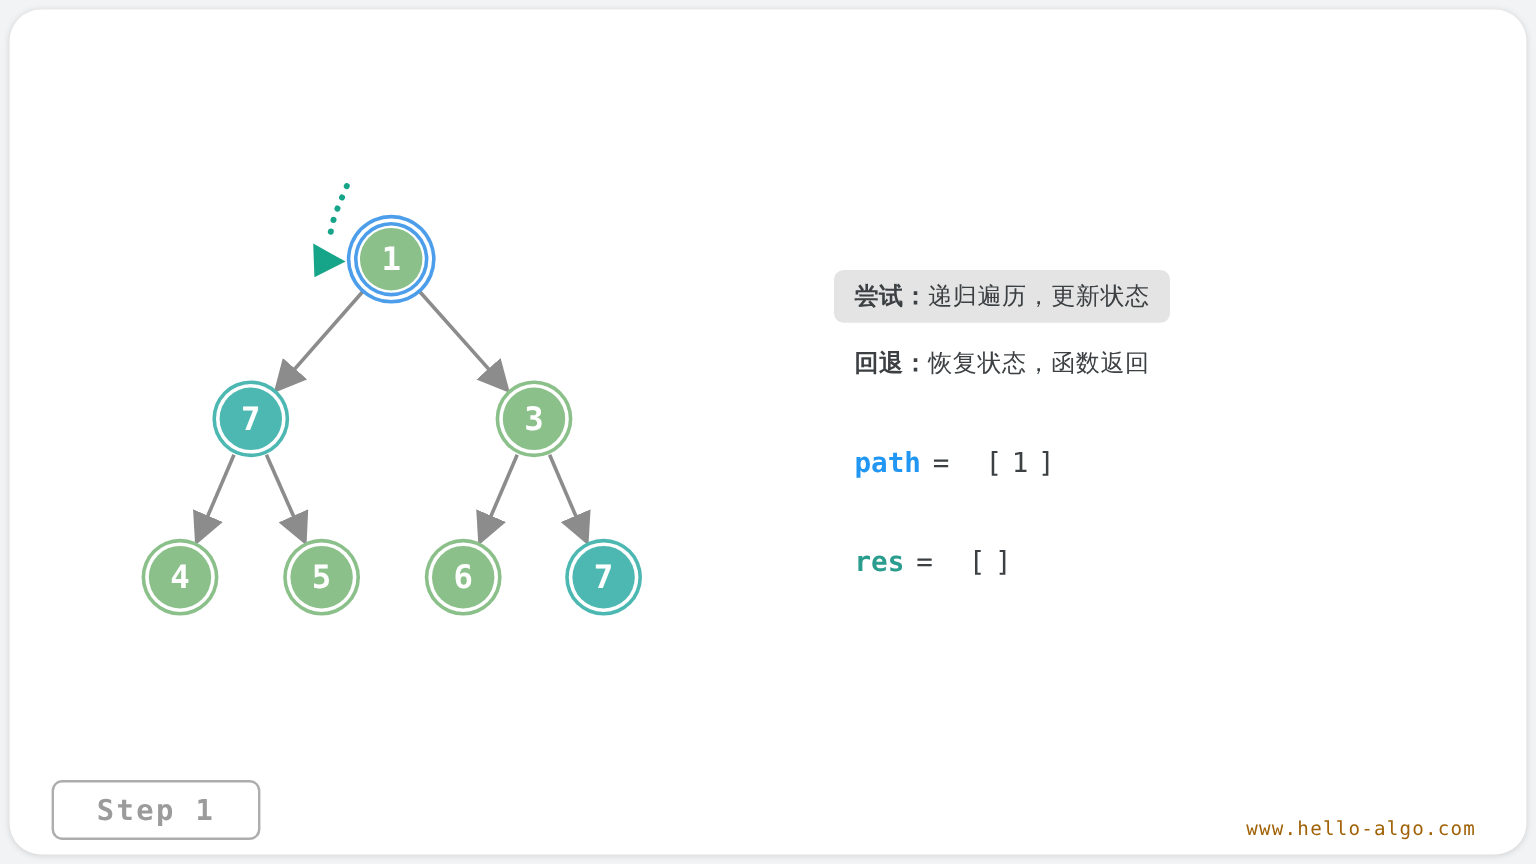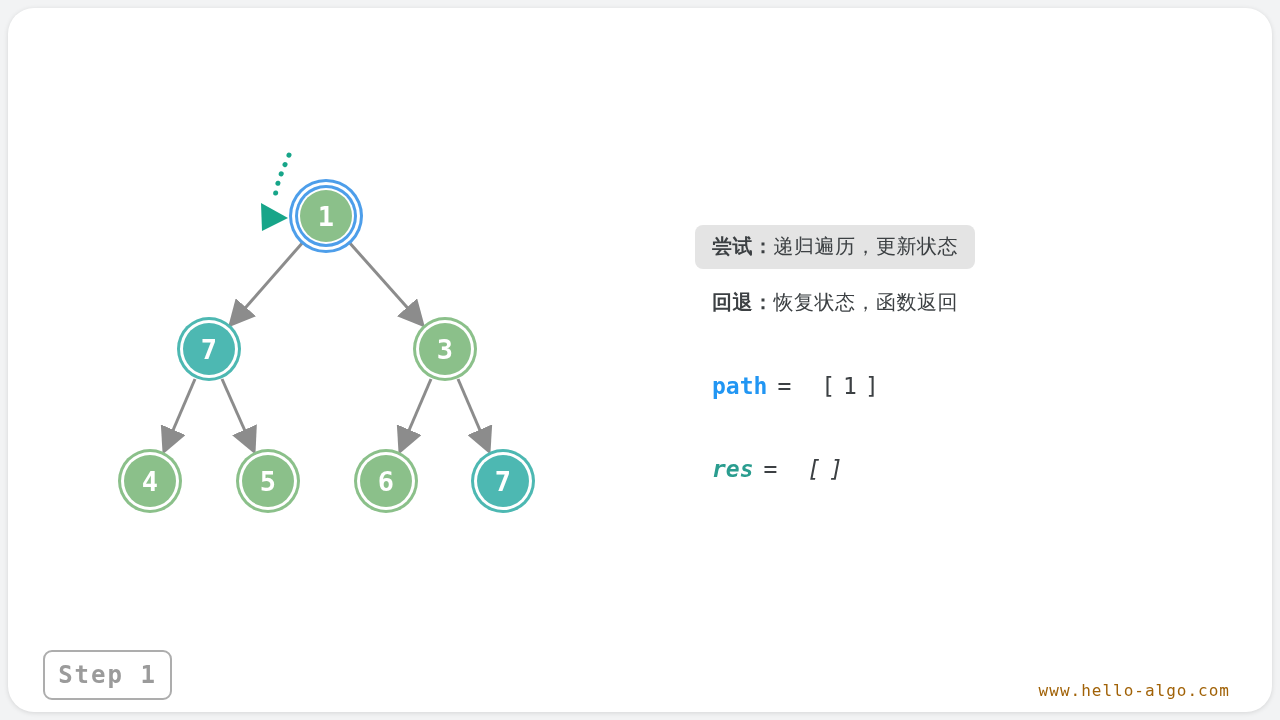--- a/index.html
+++ b/index.html
@@ -48,30 +48,30 @@
     background:#E4E4E4;
     border-radius:8px;
     padding:8px 17px 9px 17px;
     top:217px;
   }
   .cn { font-size:20px; color:#3C4043; letter-spacing:0.5px; }
   .cn .kw { font-weight:700; }
   .row-back { top:281px; padding-left:17px; }
   .mono-row { font-family:"DejaVu Sans Mono", monospace; padding-left:17px; }
   .row-path { top:330px;margin-top:35px; }
-  .row-res  { top:448px;font-style:italic; }
+  .row-res  { top:448px; }
   .var-name { font-size:23px; font-weight:700; }
   .var-name.blue { color:#2196F3; }
   .var-name.teal { color:#2A9D8F; }
   .var-rest { font-size:23px; color:#3C4043; letter-spacing:0.35em; margin-left:10px; }
   
   .step-badge {
     position:absolute;
     left:35px; top:642px;
-    width:129px; height:50px;
+    width:174px; height:50px;
     background:#ffffff;
     border:2px solid #ADADAD;
     border-radius:9px;
     display:flex; align-items:center; justify-content:center;
     font:700 24px "DejaVu Sans Mono", monospace;
     color:#9B9B9B;
     letter-spacing:2px;
   }
   
   .watermark {

